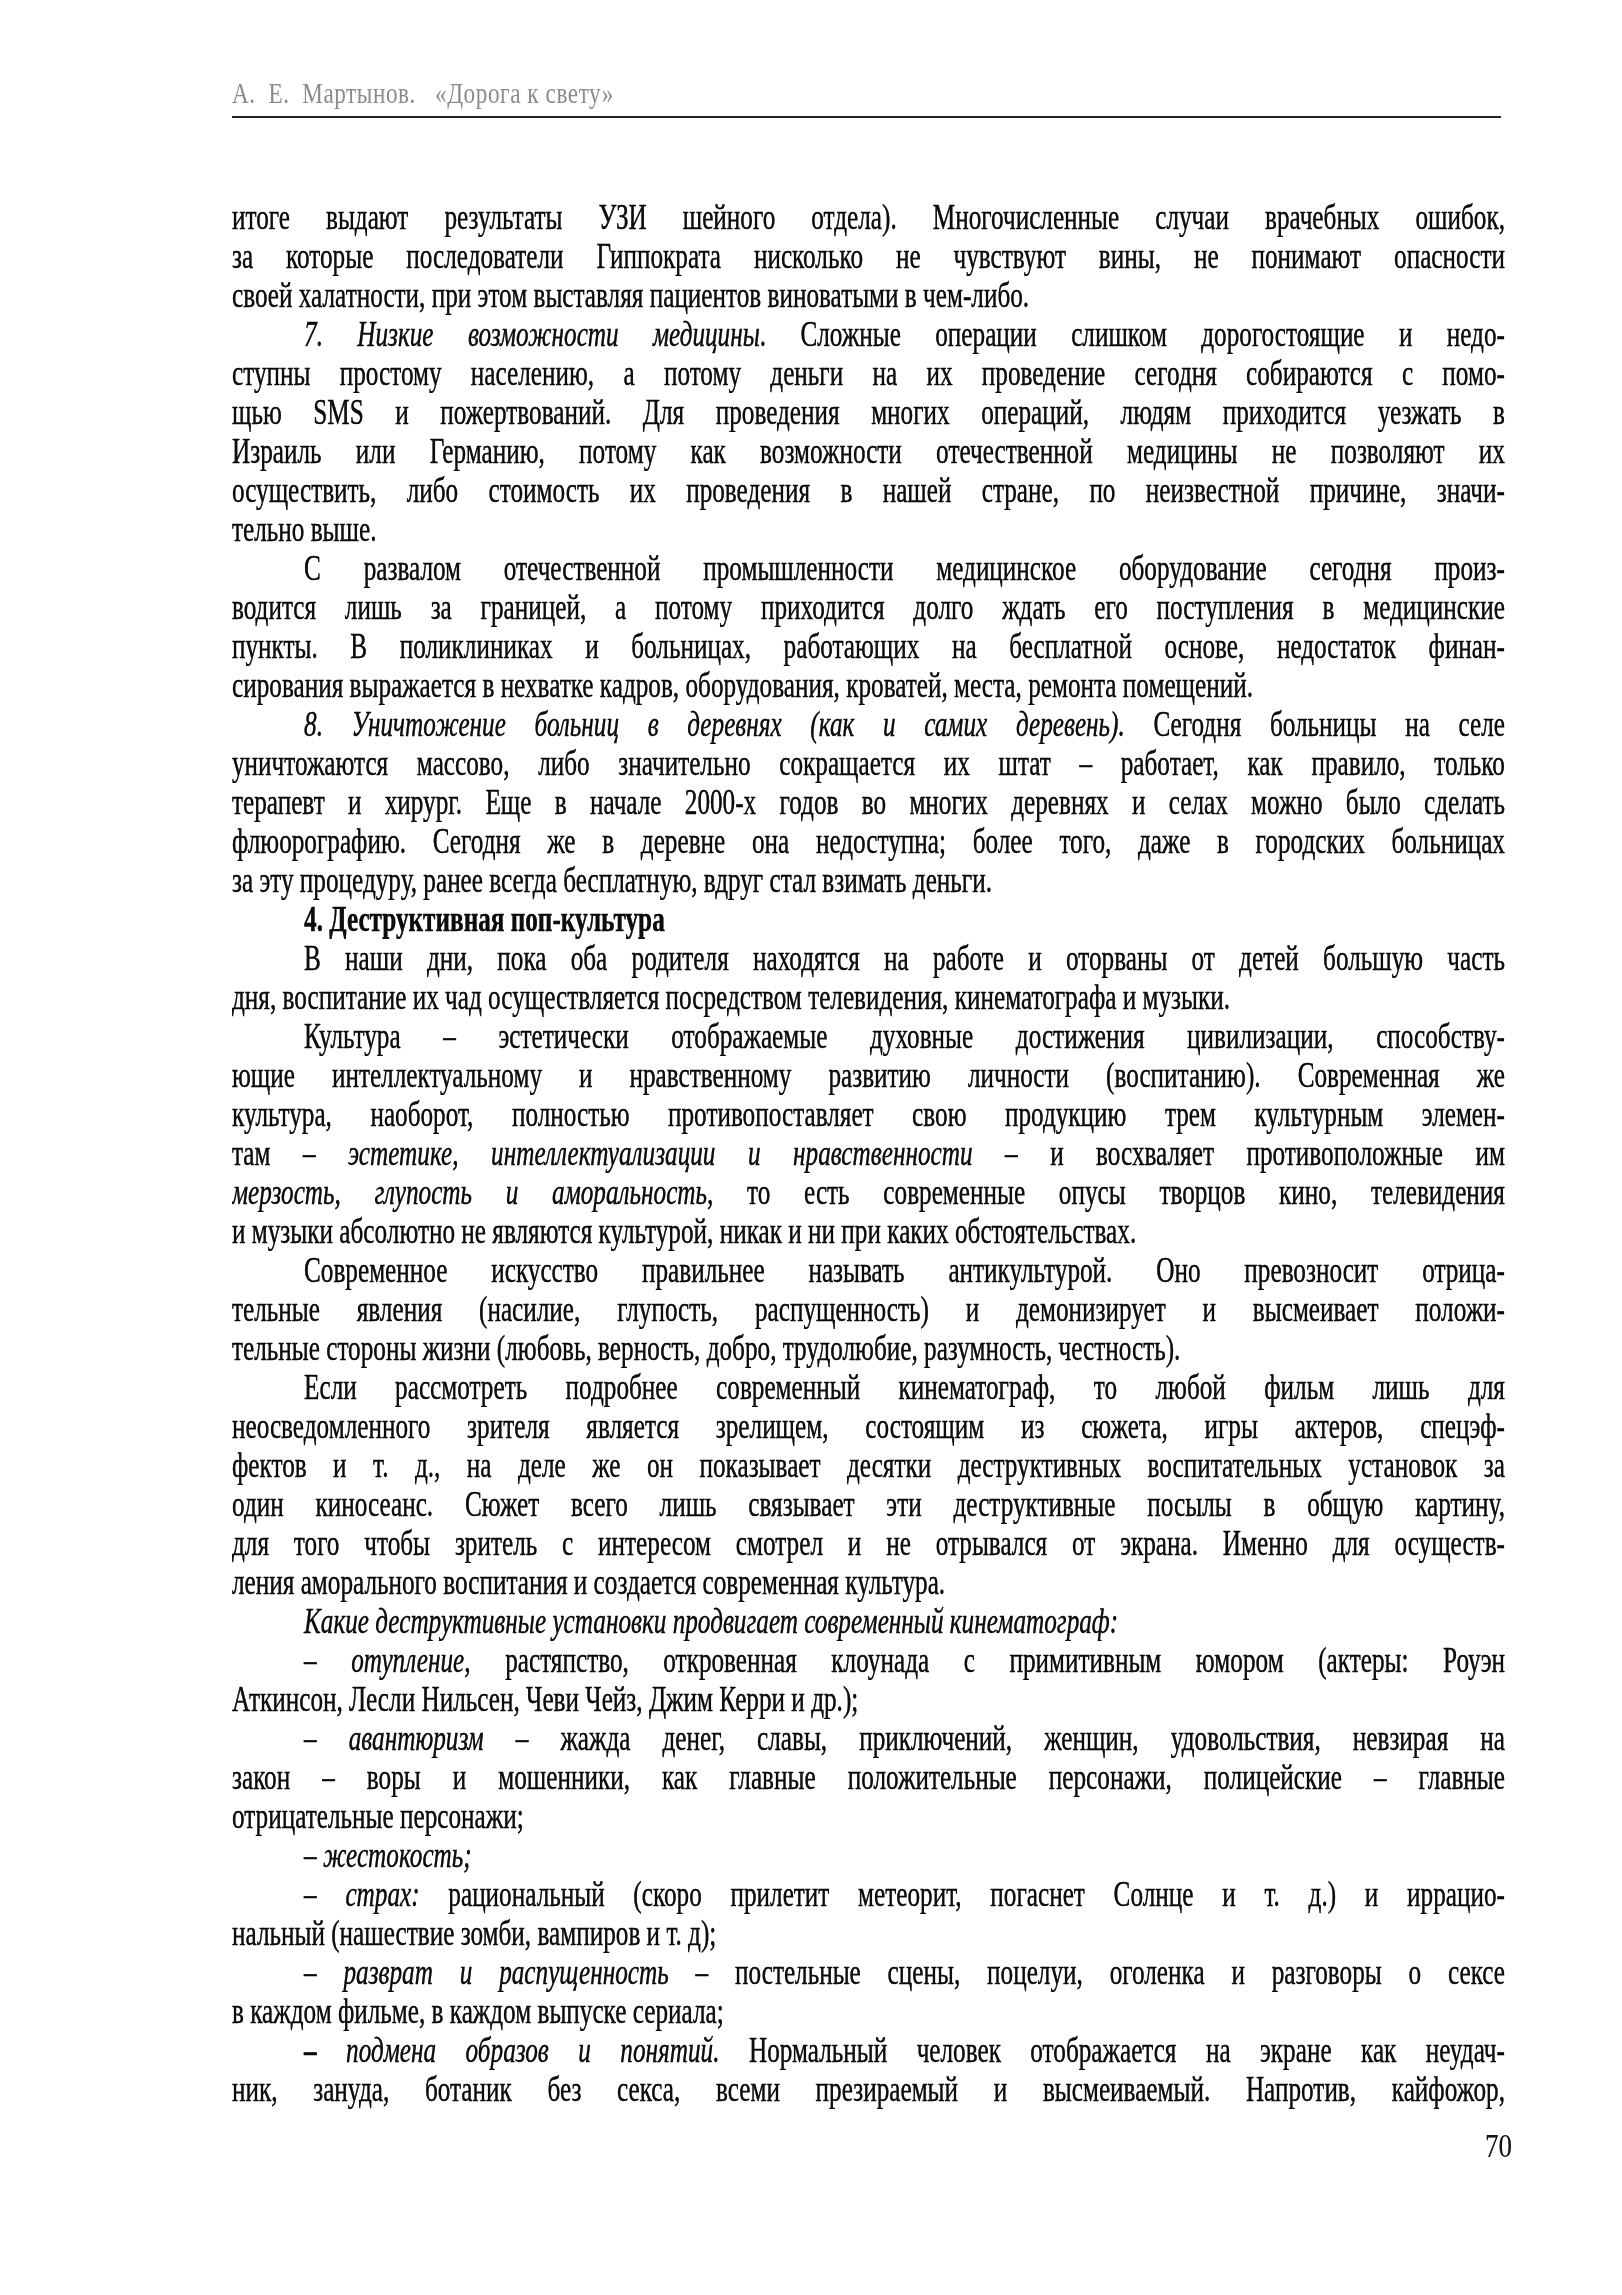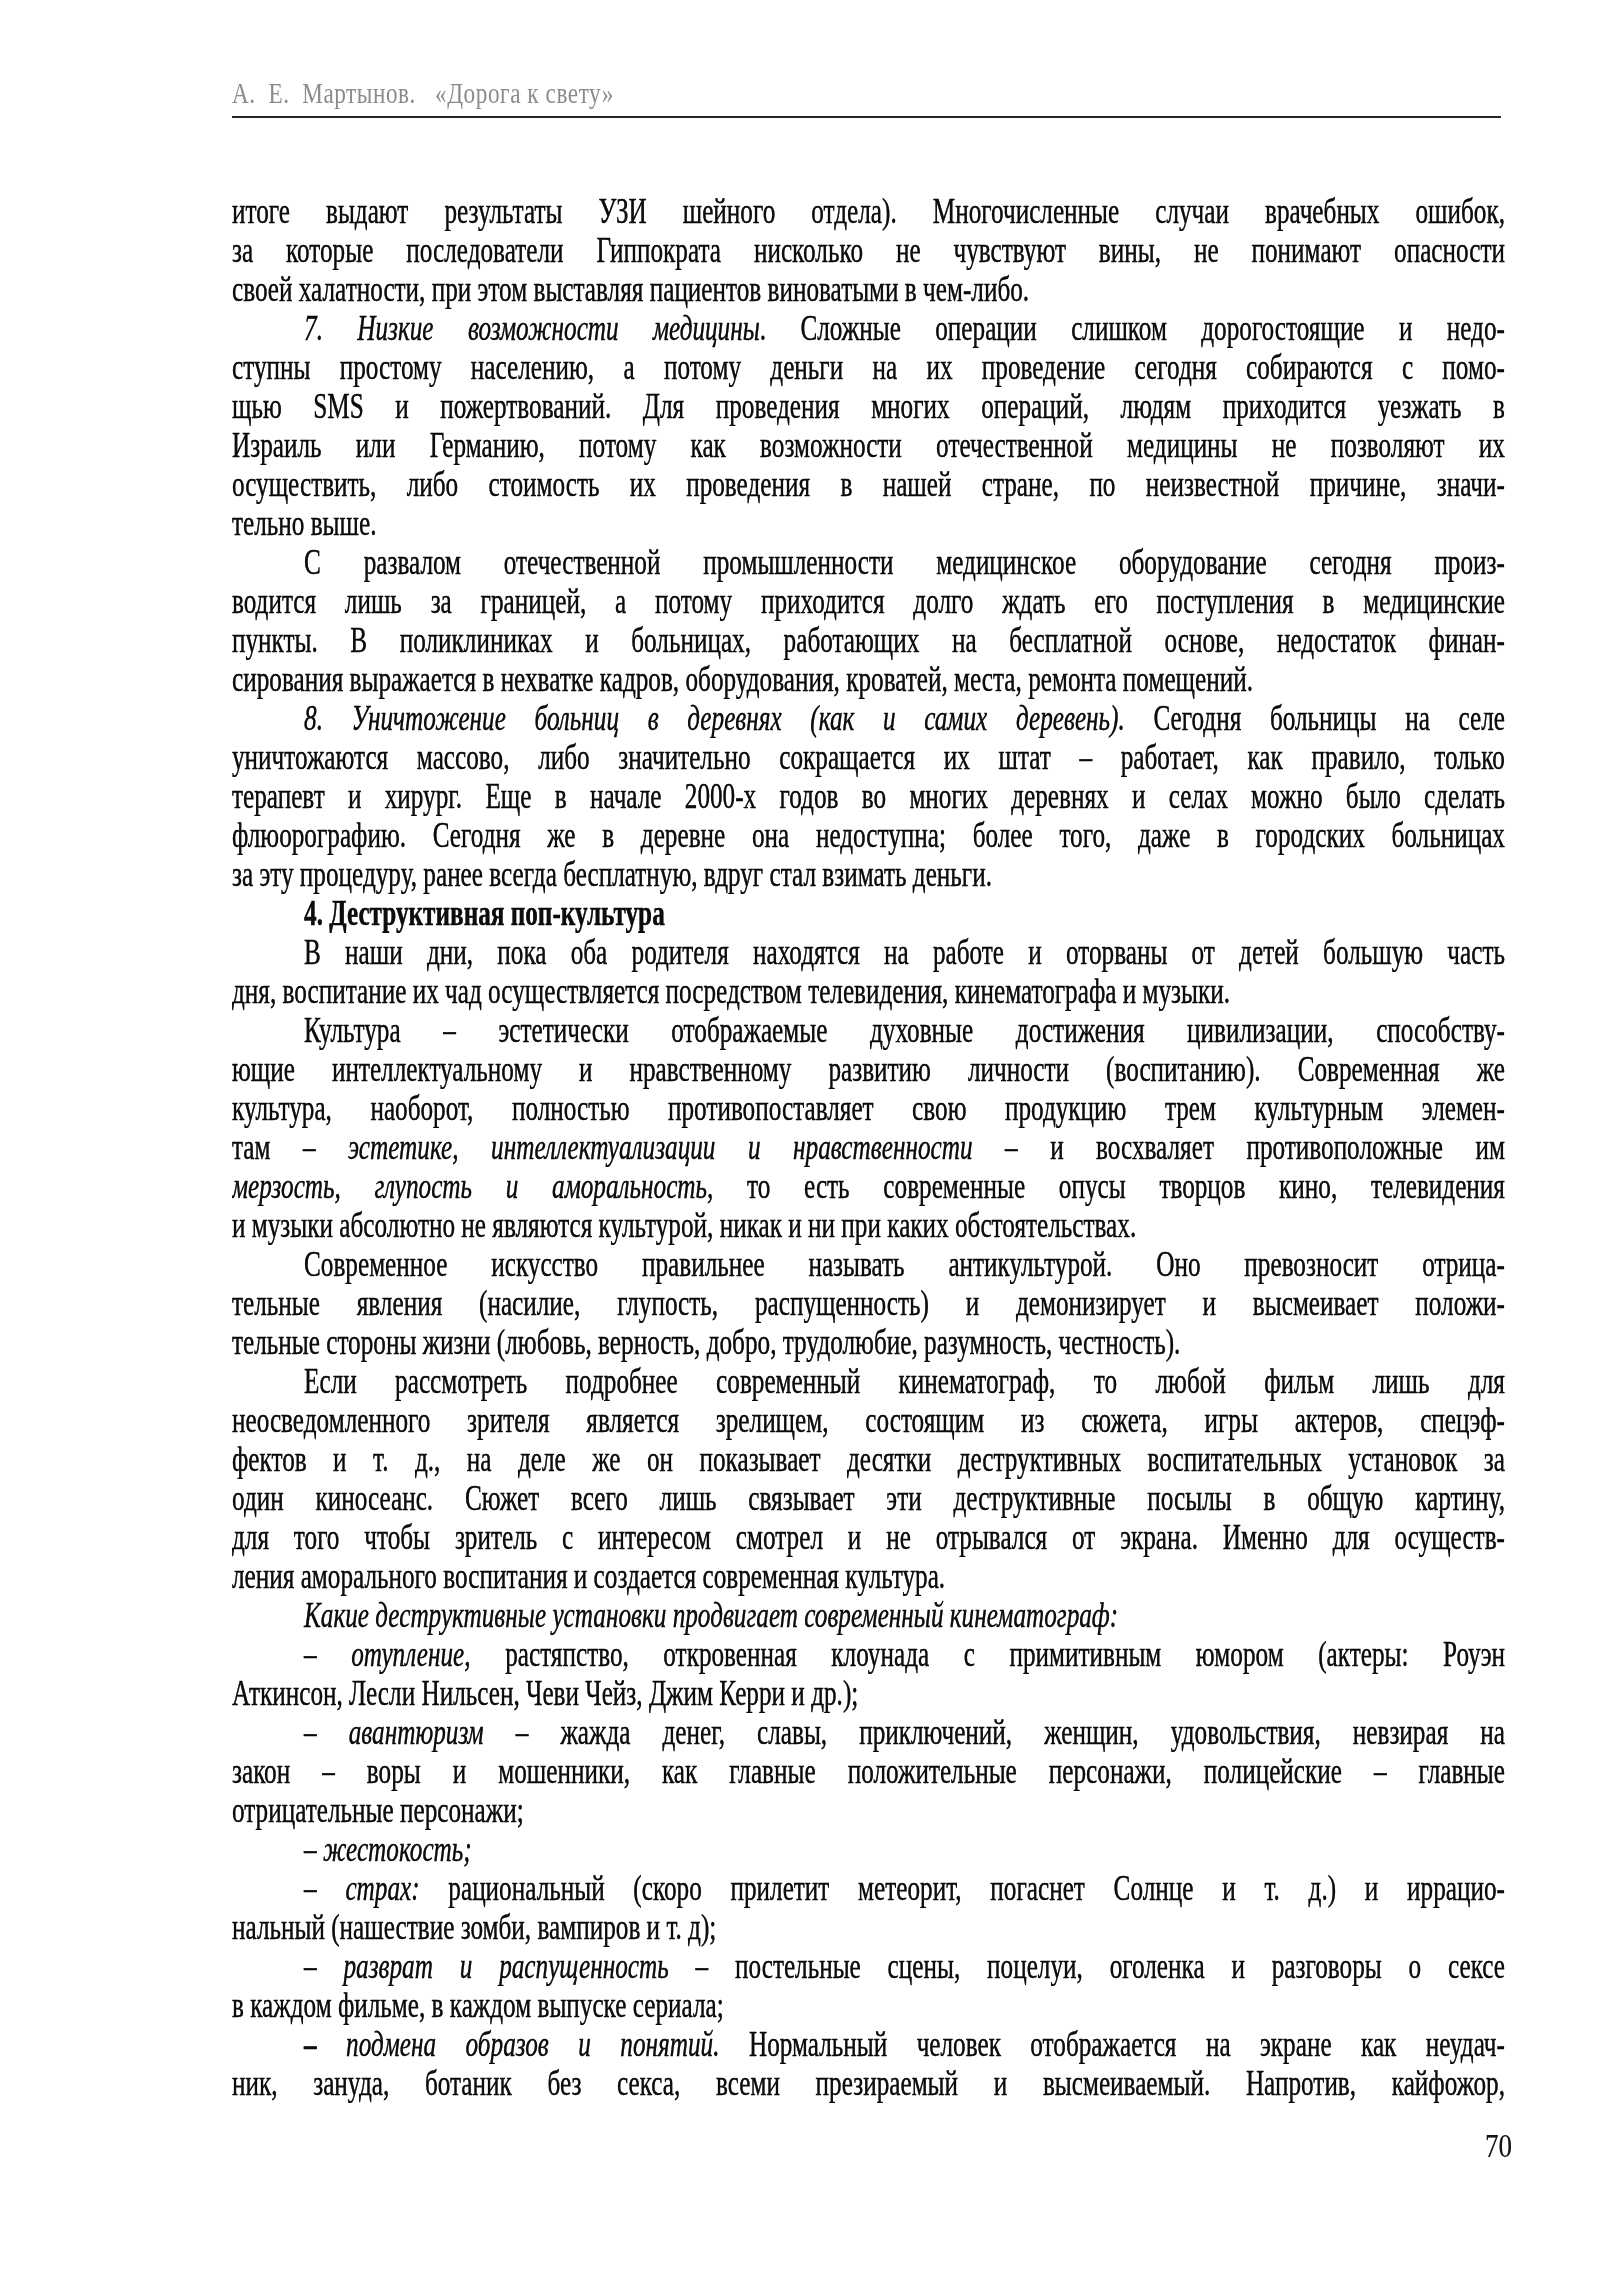--- a/index.html
+++ b/index.html
@@ -14,21 +14,21 @@
     position:absolute;left:232px;top:76px;width:1570px;
     font-size:29px;line-height:34px;color:#8b8b8b;
     letter-spacing:0.7px;white-space:pre;
     transform:scaleX(0.80);transform-origin:0 0;
   }
   .header-rule{
     position:absolute;left:232px;top:116px;width:1269px;height:2px;
     background:#262626;
   }
   .body-wrap{
-    position:absolute;left:232px;top:192px;width:1273px;
+    position:absolute;left:232px;top:198px;width:1273px;
   }
   .body-inner{
     width:1767px;
     transform:scaleX(0.7204);transform-origin:0 0;
   }
   .ln{
     height:39px;line-height:39px;overflow:hidden;
     font-size:35px;color:#0d0d0d;
     text-align:justify;text-align-last:justify;text-justify:inter-word;
     text-shadow:0 0 0.7px rgba(0,0,0,0.45);

